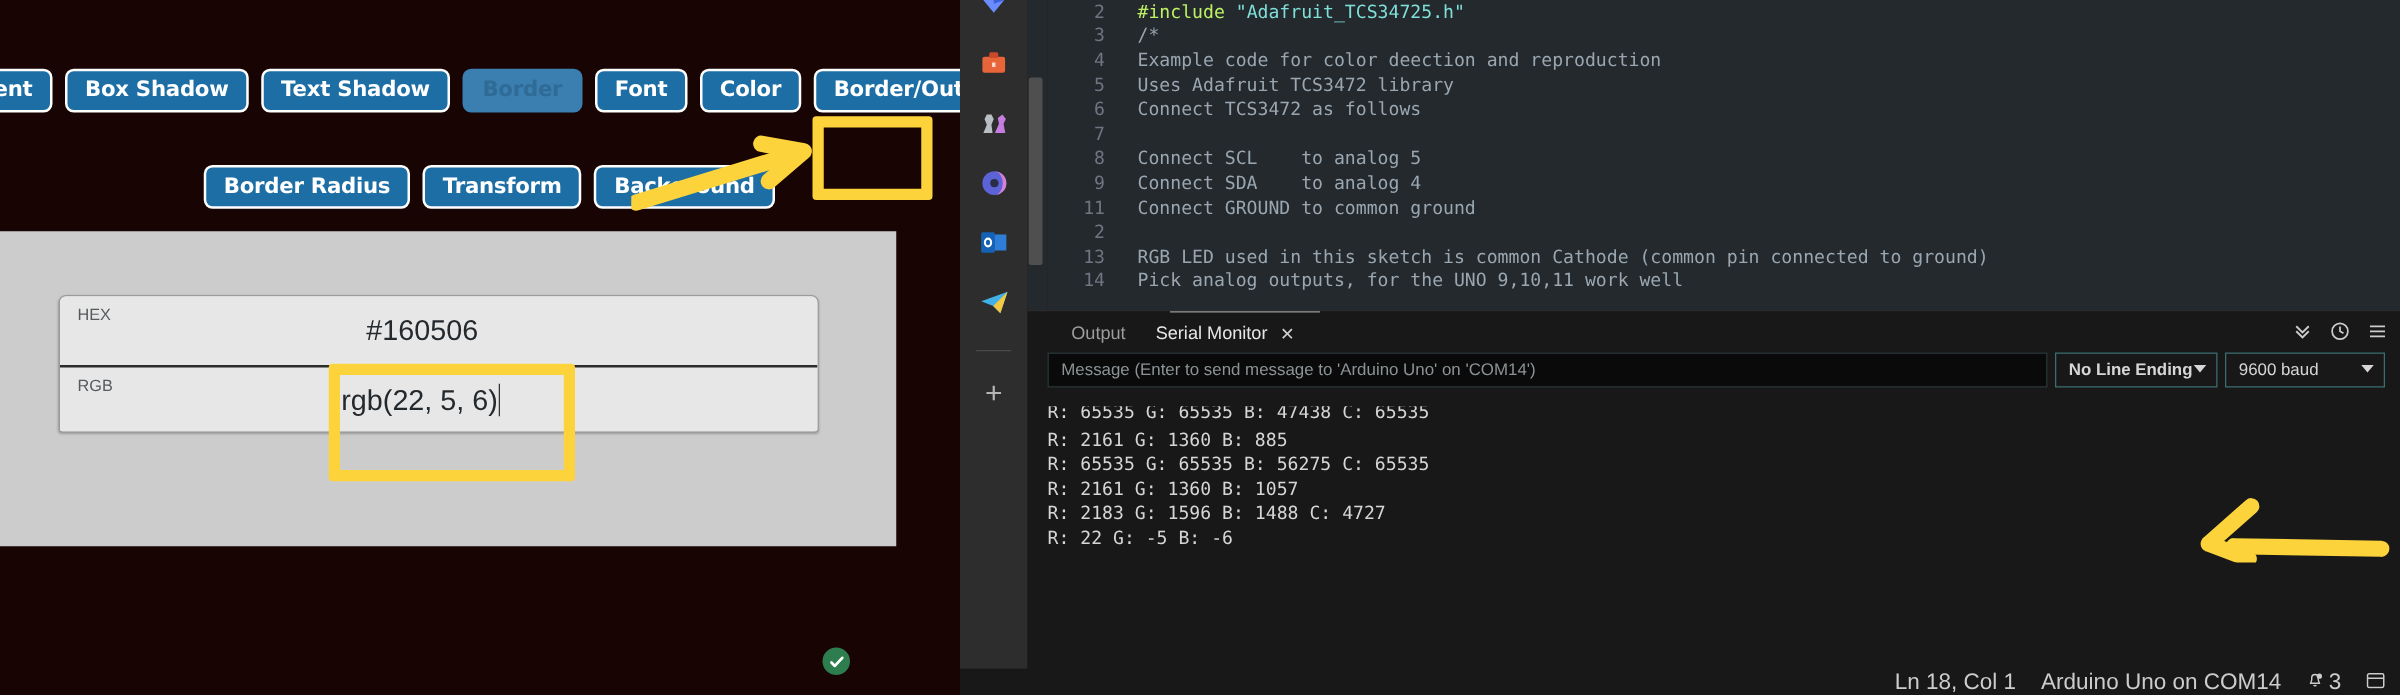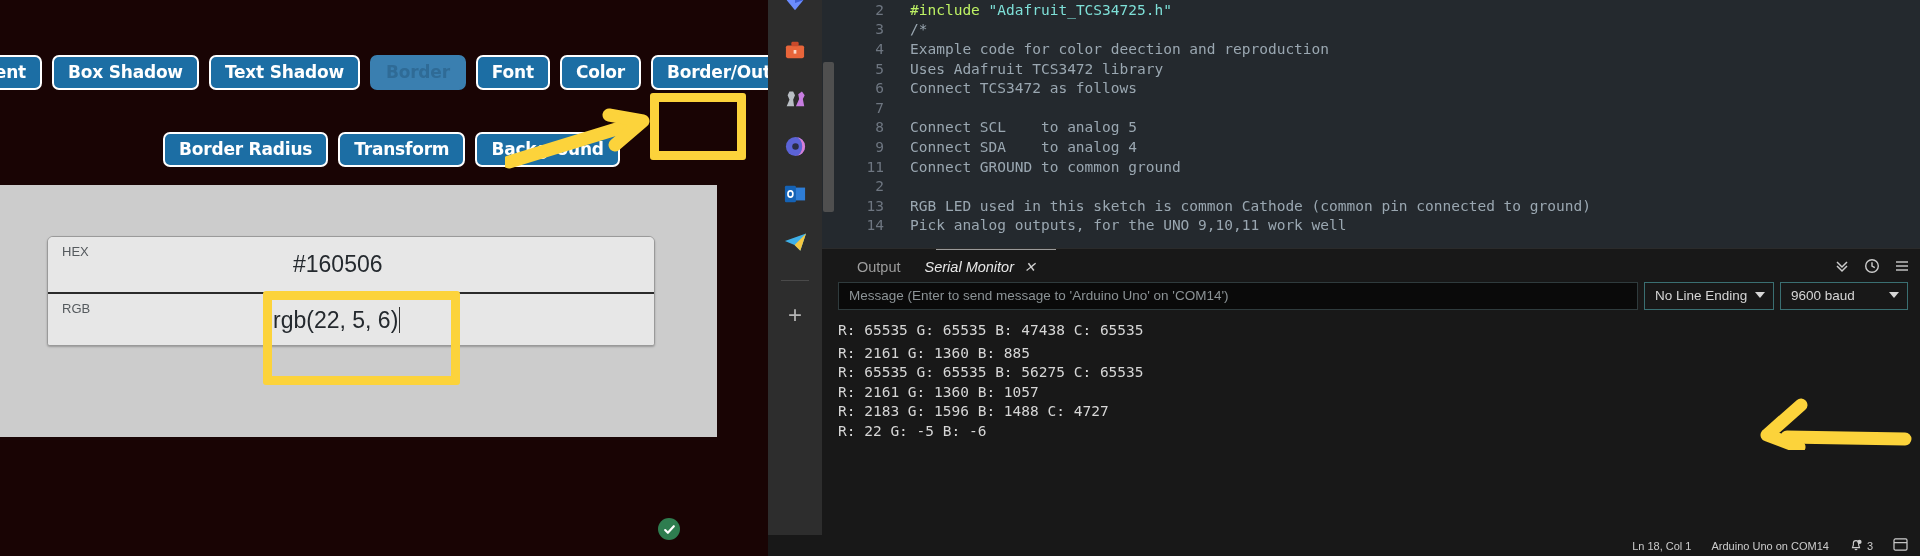--- a/index.html
+++ b/index.html
@@ -145,21 +145,21 @@
   }
   #panel-tabs {
     position:absolute; left:14px; top:0; width:1098px; height:36px;
     display:flex; align-items:center; padding-left:21px; gap:24px;
   }
   .p-tab {
     font-size:14.5px; color:#9d9d9d;
     display:flex; align-items:center; gap:10px;
     height:36px;
   }
-  .p-tab.active { color:#e7e7e7;font-style:italic; }
+  .p-tab.active { color:#e7e7e7; }
   #tab-underline {
     position:absolute; left:114px; top:0px; width:120px; height:1px;
     background:#9a9a9a;
   }
   #close-x { font-size:14px; color:#cfcfcf; }
 
   #panel-actions {
     position:absolute; right:10px; top:0; height:36px;
     display:flex; align-items:center; gap:14px;
     color:#cccccc; font-size:15px;
@@ -185,40 +185,40 @@
     position:relative; white-space:nowrap;
     font-family:"Liberation Sans", sans-serif;
   }
   .sm-select .chev {
     position:absolute; right:8px; top:9px;
     width:0; height:0;
     border-left:5px solid transparent;
     border-right:5px solid transparent;
     border-top:6px solid #d6d6d6;
   }
-  #ending-sel { width:130px; }
+  #ending-sel { width:130px;font-weight:bold; }
   #baud-sel { width:128px; }
 
   #sm-log {
     position:absolute; left:16px; top:76px; width:1070px; height:200px;
     overflow:hidden;
   }
   .log-line {
     font-family:"DejaVu Sans Mono", monospace;
     font-size:14.5px; color:#d6d6d6;
     height:19.6px; white-space:pre;
   }
   .log-line.clipped { position:relative; top:-3px; }
 
   #status-bar {
     position:absolute; left:0; bottom:0; width:1152px; height:21px;
     background:#181818;
     display:flex; align-items:center; justify-content:flex-end;
     gap:20px; padding-right:12px;
-    font-size:11px; color:#cccccc;
+    font-size:18px; color:#cccccc;
     font-family:"Liberation Sans", sans-serif;
   }
   #bell-group { display:flex; align-items:center; gap:4px; }
 
   #ann-arrow2 {
     position:absolute; left:985px; top:395px; width:160px; height:55px;
   }
 </style>
 </head>
 <body>

